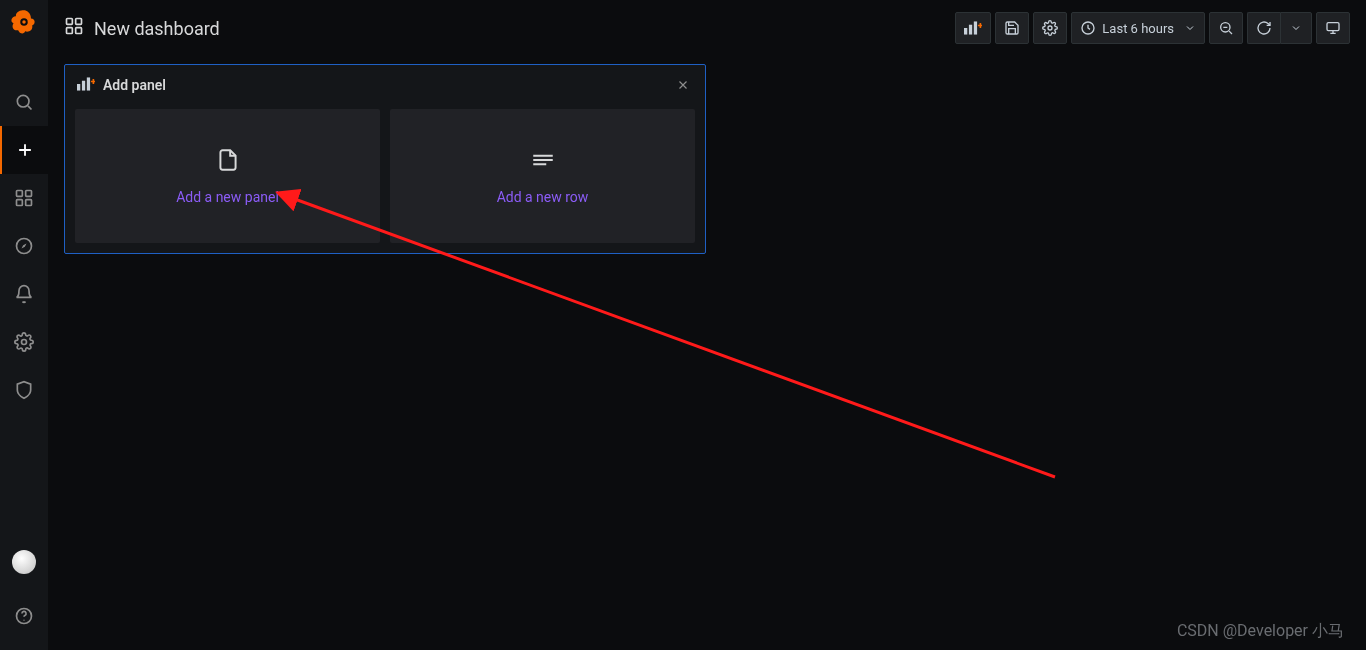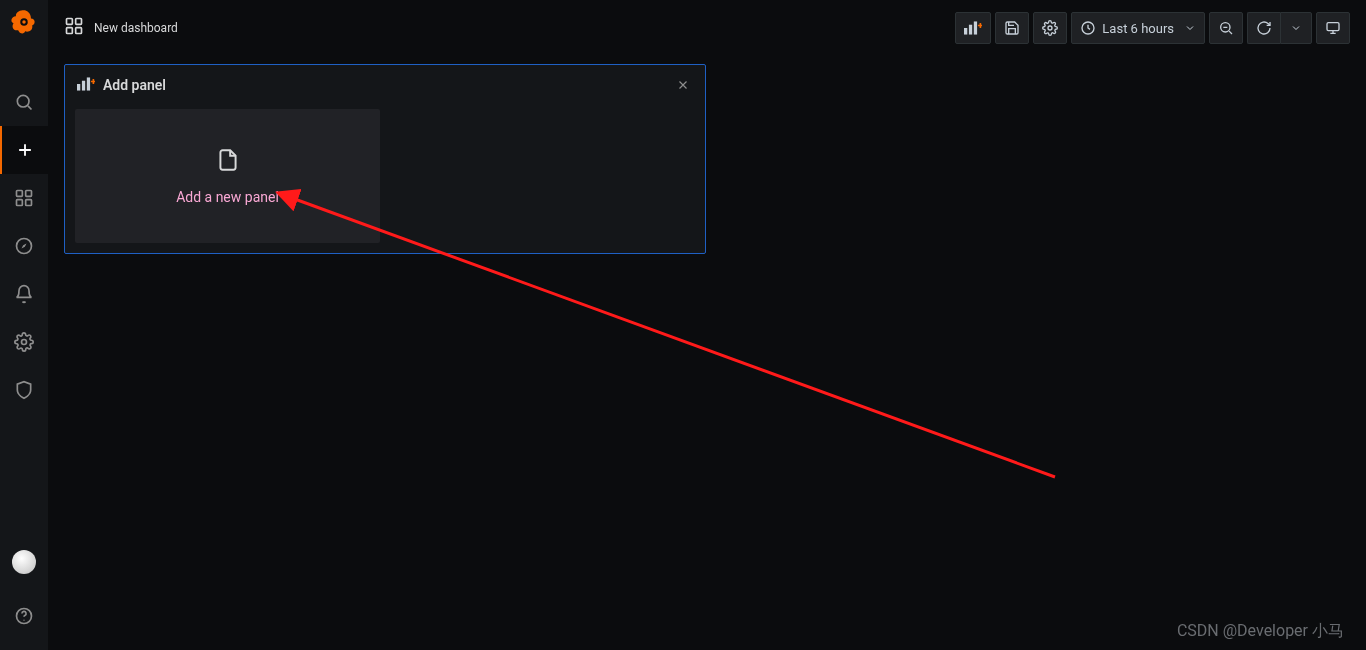--- a/index.html
+++ b/index.html
@@ -65,21 +65,21 @@
   align-items: center;
   padding: 0 16px;
 }
 .topbar .title-group {
   display: flex;
   align-items: center;
   gap: 10px;
   color: #d8d9da;
 }
 .topbar .title-text {
-  font-size: 12px;
+  font-size: 18px;
   font-weight: 400;
   color: #d8d9da;
 }
 .topbar .toolbar {
   margin-left: auto;
   display: flex;
   align-items: center;
   gap: 4px;
 }
 .tb-btn {
@@ -144,21 +144,21 @@
 .card {
   background: #212226;
   border-radius: 2px;
   height: 134px;
   display: flex;
   flex-direction: column;
   align-items: center;
   justify-content: center;
   gap: 12px;
   cursor: pointer;
-  color: #f9a8d4;
+  color: #8b5cf6;
 }
 .card.wide { grid-column: 1; }
 .card .card-icon svg { width: 26px; height: 26px; }
 .card-label { font-size: 14px; }
 
 
 .arrow-svg {
   position: absolute;
   pointer-events: none;
   z-index: 50;
@@ -337,20 +337,28 @@
     <div class="add-panel-grid">
       <div class="card">
         <span class="card-icon">
           <svg viewBox="0 0 24 24" fill="none" stroke="#d8d9da" stroke-width="1.8">
             <path d="M14 3H7a2 2 0 0 0-2 2v14a2 2 0 0 0 2 2h10a2 2 0 0 0 2-2V8z"></path>
               <path d="M14 3v5h5"></path>
           </svg>
         </span>
         <span class="card-label">Add a new panel</span>
       </div>
+      <div class="card">
+        <span class="card-icon">
+          <svg viewBox="0 0 24 24" fill="none" stroke="#d8d9da" stroke-width="1.8">
+            <path d="M3 8h18M3 12h18M3 16h12"></path>
+          </svg>
+        </span>
+        <span class="card-label">Add a new row</span>
+      </div>
     </div>
   </div>
 </div>
 
 <svg class="arrow-svg" width="1366" height="650">
   <defs>
     <marker id="arrowhead" markerWidth="8" markerHeight="8" refX="2" refY="4" orient="auto">
       <polygon points="0 0, 8 4, 0 8" fill="#ff1a1a"></polygon>
     </marker>
   </defs>

